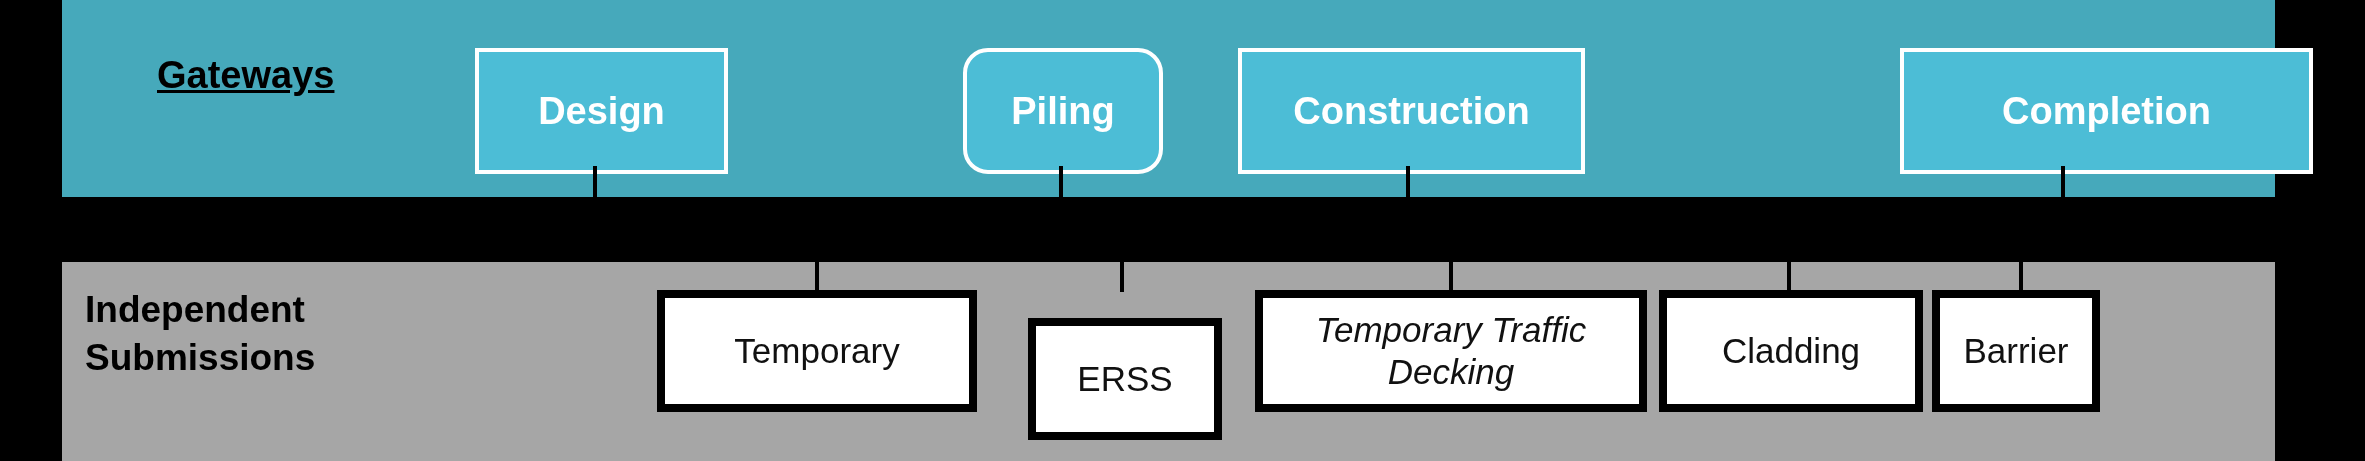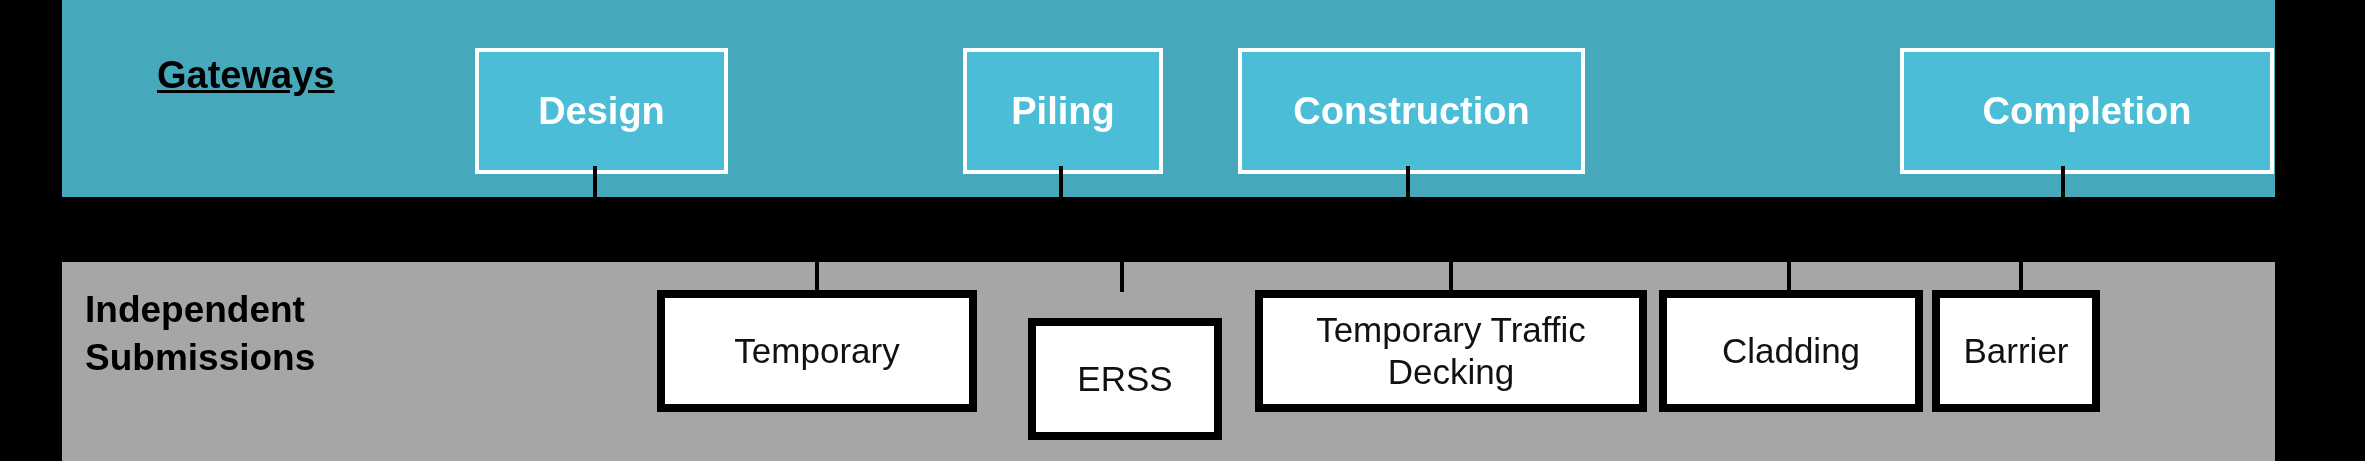--- a/index.html
+++ b/index.html
@@ -66,42 +66,42 @@
     display: flex;
     align-items: center;
     justify-content: center;
     color: #ffffff;
     font-weight: bold;
     font-size: 38px;
     text-align: right;
     margin-top: 6px;
   }
   .gw-design       { left: 475px;  width: 253px; }
-  .gw-piling       { left: 963px;  width: 200px; }
+  .gw-piling       { left: 963px;  width: 200px; border-radius: 25px; }
   .gw-construction { left: 1238px; width: 347px; }
-  .gw-completion   { left: 1900px; width: 374px; }
+  .gw-completion   { left: 1900px; width: 413px; }
   
   .sub-box {
     position: absolute;
     top: 290px;
     height: 122px;
     box-sizing: border-box;
     background: #ffffff;
     border: 8px solid #000000;
     display: flex;
     align-items: center;
     justify-content: center;
     color: #111111;
     font-size: 35px;
     line-height: 42px;
     text-align: center;
   }
   .sub-demolition { left: 657px;  width: 320px; }
   .sub-erss       { left: 1028px; width: 194px; margin-top: 28px; }
-  .sub-ttd        { left: 1255px; width: 392px; }
+  .sub-ttd        { left: 1255px; width: 392px; font-style: italic; }
   .sub-ttd .label-inner { width: 330px; }
   .sub-cladding   { left: 1659px; width: 264px; }
   .sub-barrier    { left: 1932px; width: 168px; }
   
   .stub {
     position: absolute;
     width: 4px;
     background: #000000;
   }
   .stub-gw  { top: 166px; height: 31px; }

